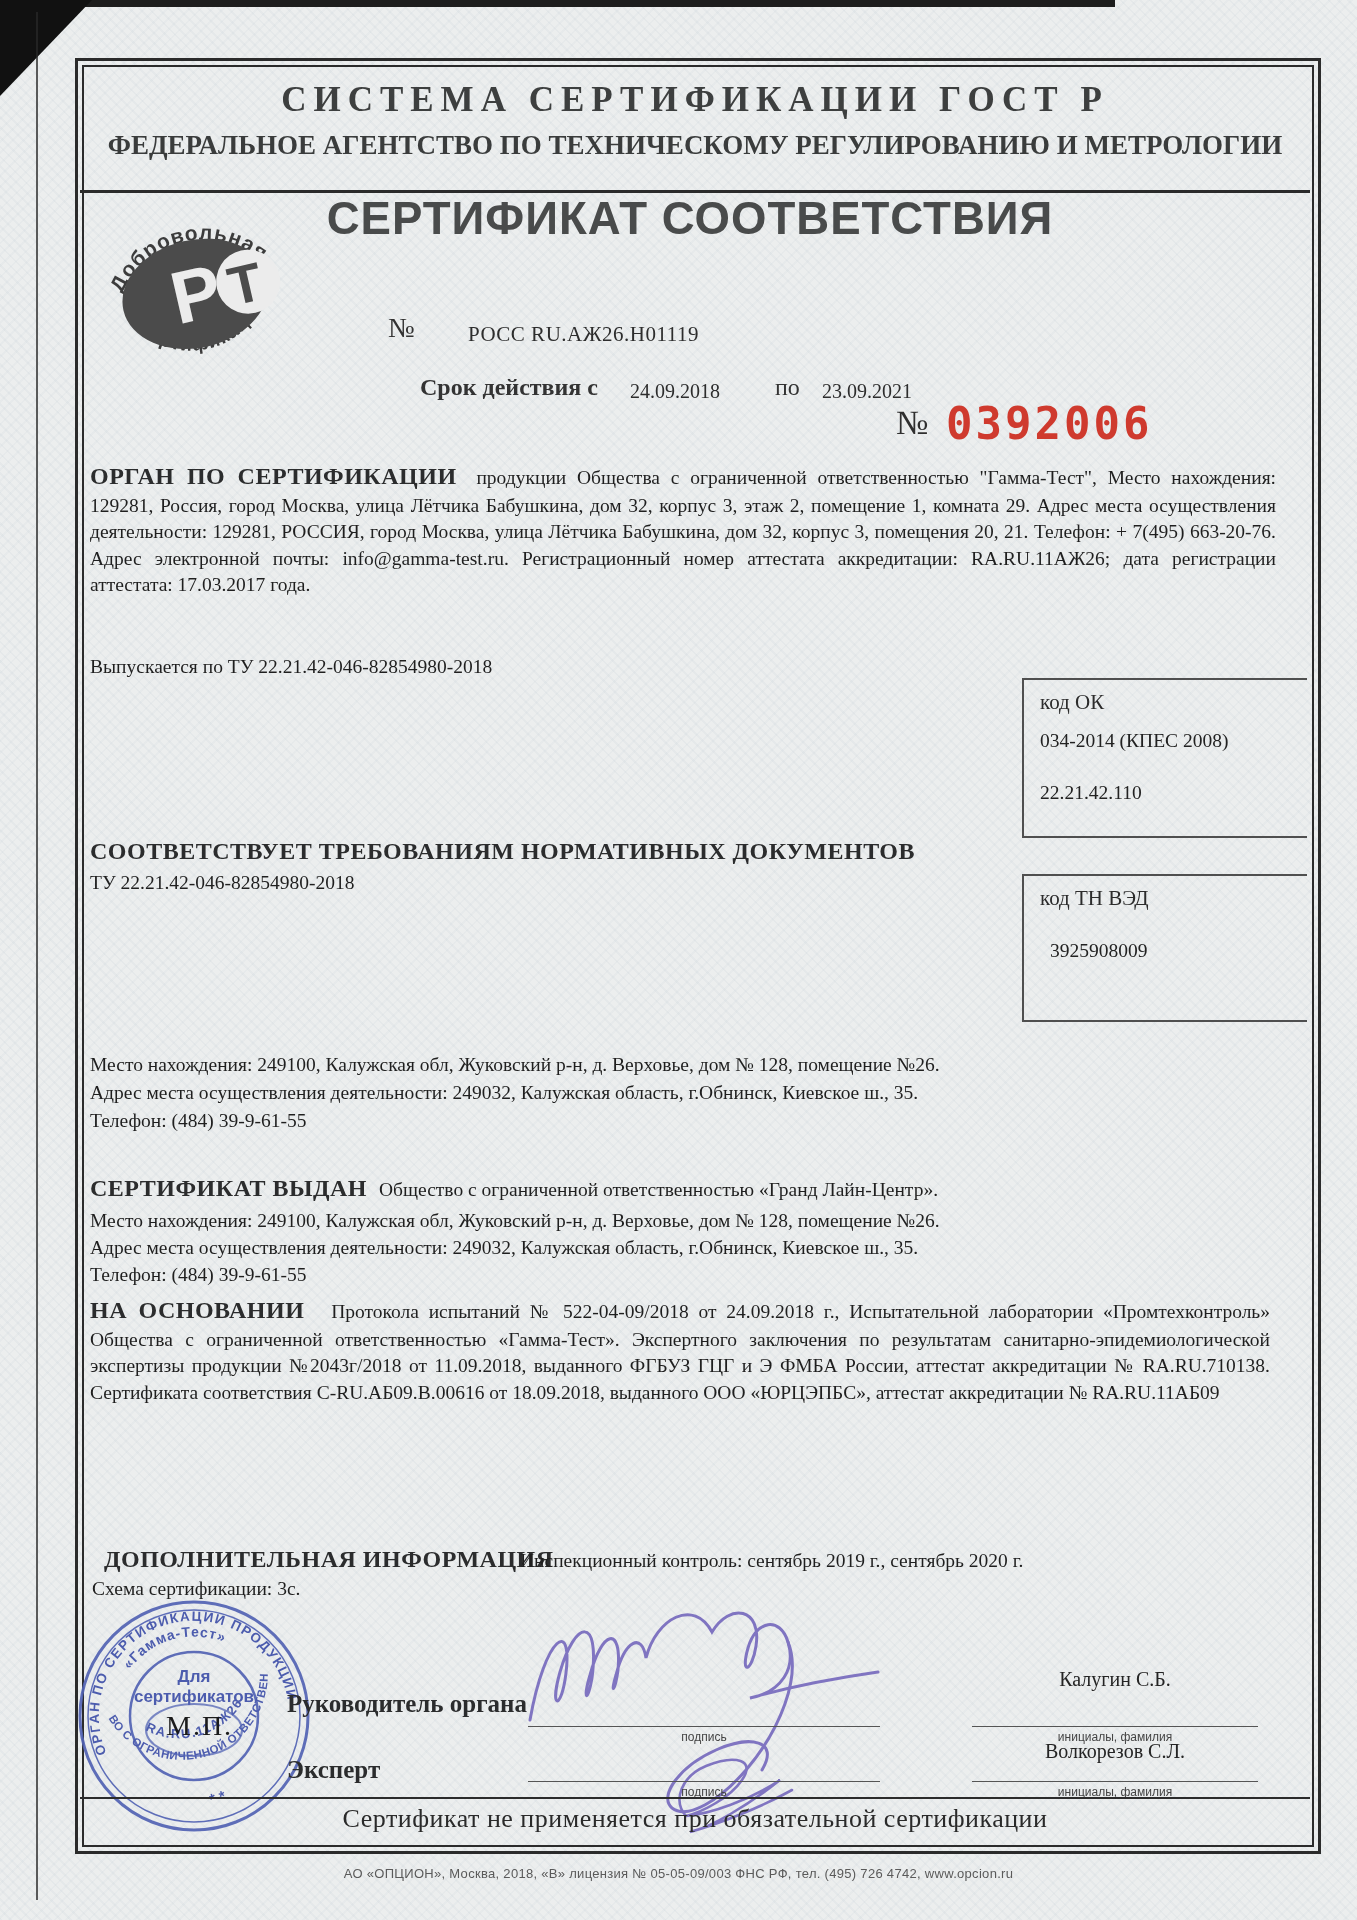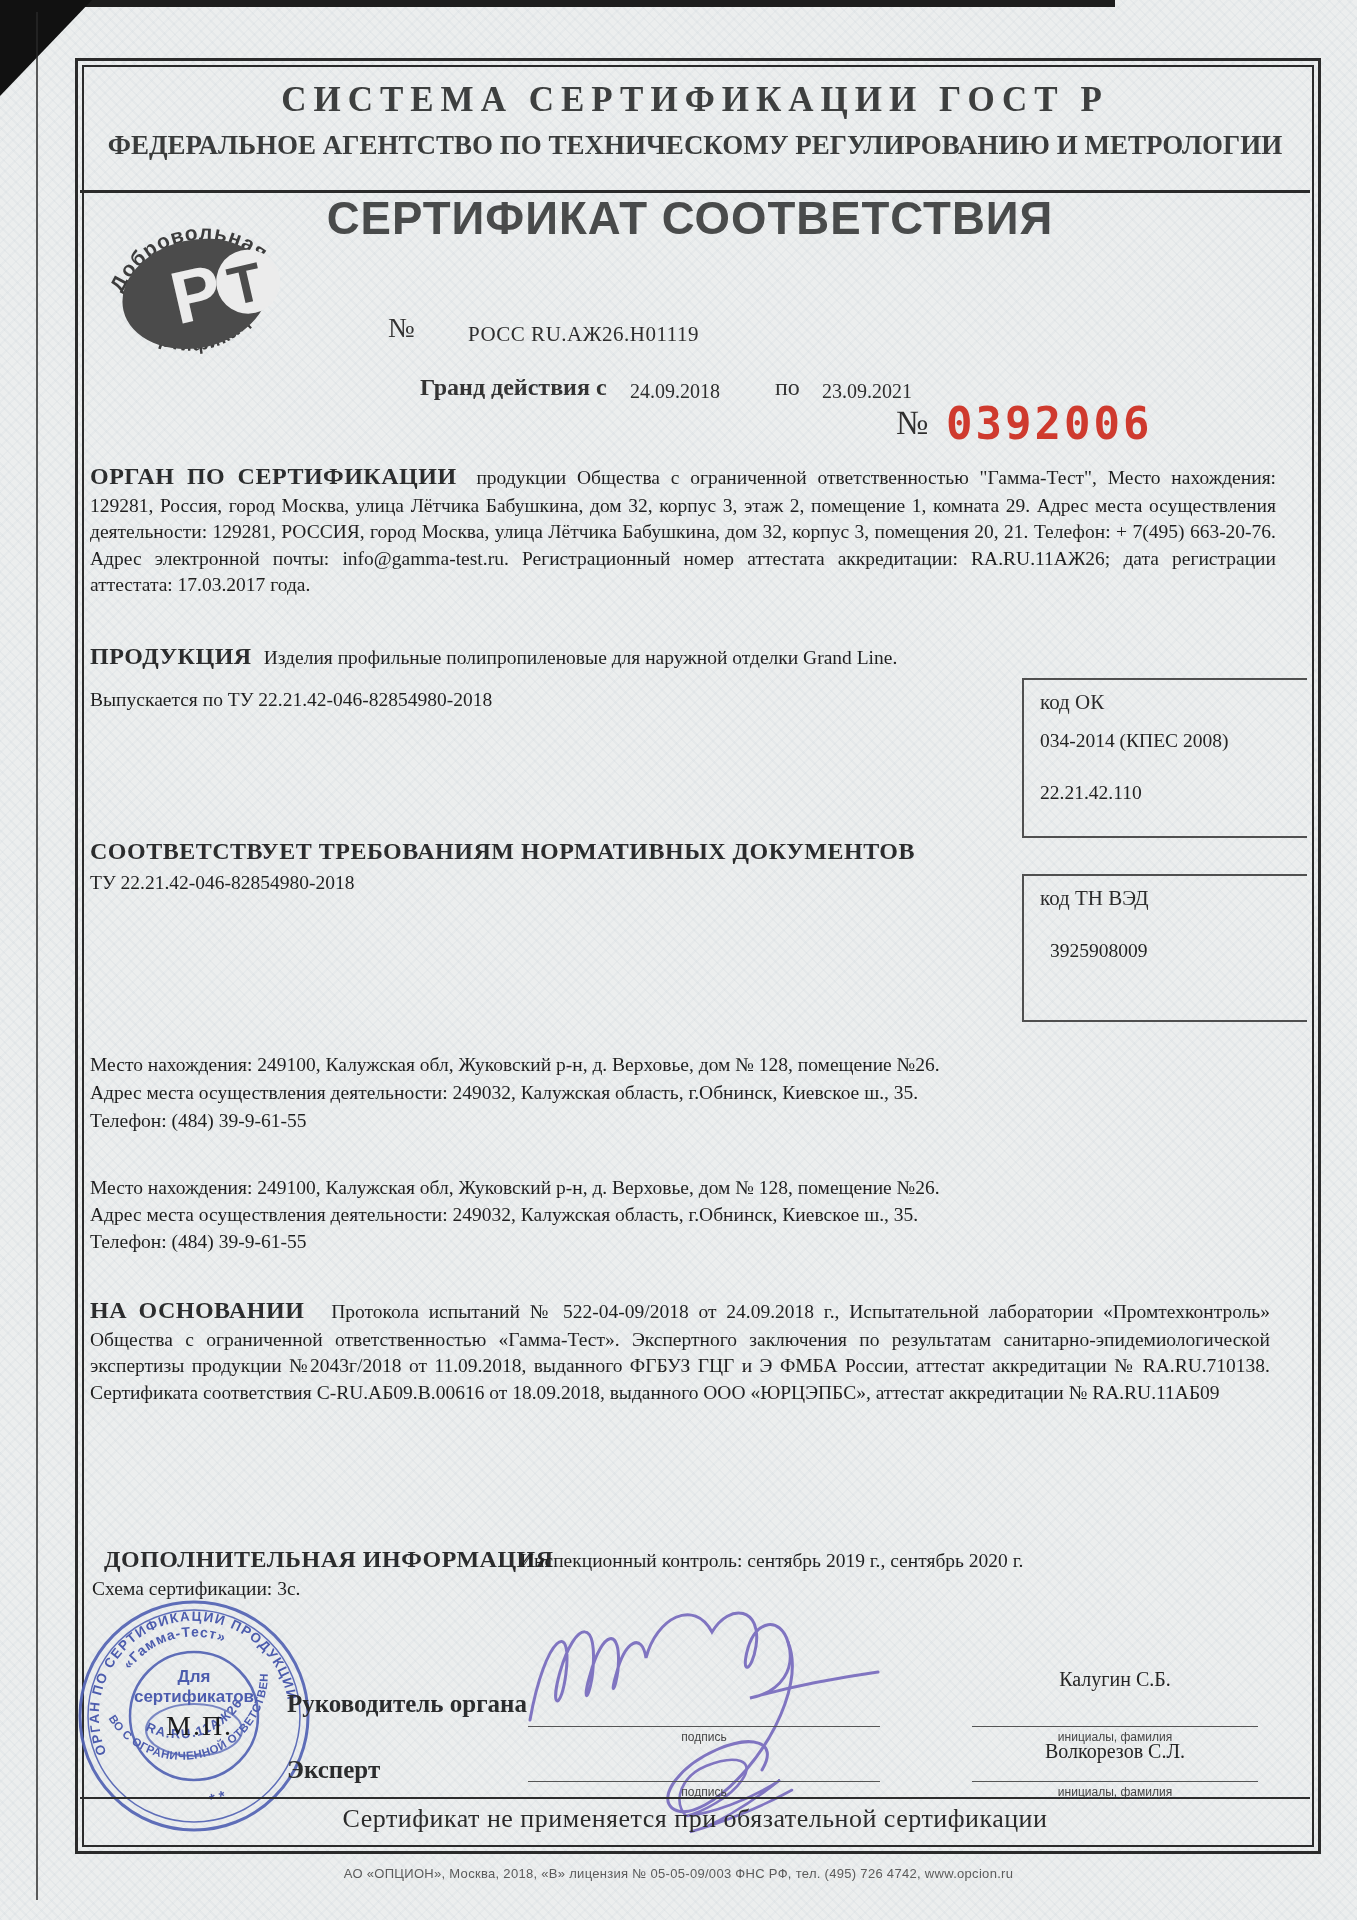--- a/index.html
+++ b/index.html
@@ -117,32 +117,31 @@
     <text x="92" y="128" font-family="Liberation Sans, sans-serif" font-size="74" font-weight="bold" fill="#ececec">Р</text>
     <text x="150" y="122" font-family="Liberation Sans, sans-serif" font-size="54" font-weight="bold" fill="#4b4b4b">Т</text>
   </g>
 </svg>
 
 <div class="abs doc-title">СЕРТИФИКАТ СООТВЕТСТВИЯ</div>
 
 <div class="abs no-label">№</div>
 <div class="abs no-value">РОСС RU.АЖ26.Н01119</div>
 
-<div class="abs val-label">Гранд действия  с</div>
+<div class="abs val-label">Срок действия  с</div>
 <div class="abs val-from">24.09.2018</div>
 <div class="abs val-po">по</div>
 <div class="abs val-to">23.09.2021</div>
 
 <div class="abs red-no-sign">№</div>
 <div class="abs red-no">0392006</div>
 
 <p class="abs para org-para"><span class="sec-h">ОРГАН ПО СЕРТИФИКАЦИИ</span>&nbsp;&nbsp;<span class="body-t">продукции Общества с ограниченной ответственностью "Гамма-Тест", Место нахождения: 129281, Россия, город Москва, улица Лётчика Бабушкина, дом 32, корпус 3, этаж 2, помещение 1, комната 29. Адрес места осуществления деятельности: 129281, РОССИЯ, город Москва, улица Лётчика Бабушкина, дом 32, корпус 3, помещения 20, 21. Телефон: + 7(495) 663-20-76. Адрес электронной почты: info@gamma-test.ru. Регистрационный номер аттестата аккредитации: RA.RU.11АЖ26; дата регистрации аттестата: 17.03.2017 года.</span></p>
 
 <div class="abs product">
-  <p class="para"><span class="sec-h">ПРОДУКЦИЯ</span>&nbsp;&nbsp;&nbsp;<span class="body-t">Изделия профильные полипропиленовые для наружной отделки Grand Line.</span></p>
   <div class="body-t ln">Выпускается по ТУ 22.21.42-046-82854980-2018</div>
 </div>
 
 <div class="abs code-box box-ok">
   <div class="lbl">код ОК</div>
   <div class="v1">034-2014 (КПЕС 2008)</div>
   <div class="v2">22.21.42.110</div>
 </div>
 
 <div class="abs sec-h conf-h">СООТВЕТСТВУЕТ ТРЕБОВАНИЯМ НОРМАТИВНЫХ ДОКУМЕНТОВ</div>
@@ -153,20 +152,21 @@
   <div class="v1">3925908009</div>
 </div>
 
 <div class="abs man">
   <div class="body-t ln">Место нахождения: 249100, Калужская обл, Жуковский р-н, д. Верховье, дом № 128, помещение №26.</div>
   <div class="body-t ln">Адрес места осуществления деятельности: 249032, Калужская область, г.Обнинск, Киевское ш., 35.</div>
   <div class="body-t ln">Телефон: (484) 39-9-61-55</div>
 </div>
 
 <div class="abs issued">
+  <p class="para"><span class="sec-h">СЕРТИФИКАТ ВЫДАН</span>&nbsp;&nbsp;&nbsp;<span class="body-t">Общество с ограниченной ответственностью «Гранд Лайн-Центр».</span></p>
   <div class="body-t ln">Место нахождения: 249100, Калужская обл, Жуковский р-н, д. Верховье, дом № 128, помещение №26.</div>
   <div class="body-t ln">Адрес места осуществления деятельности: 249032, Калужская область, г.Обнинск, Киевское ш., 35.</div>
   <div class="body-t ln">Телефон: (484) 39-9-61-55</div>
 </div>
 
 <p class="abs para basis"><span class="sec-h">НА ОСНОВАНИИ</span>&nbsp;&nbsp;&nbsp;<span class="body-t">Протокола испытаний № 522-04-09/2018 от 24.09.2018 г., Испытательной лаборатории «Промтехконтроль» Общества с ограниченной ответственностью «Гамма-Тест». Экспертного заключения по результатам санитарно-эпидемиологической экспертизы продукции №2043г/2018 от 11.09.2018, выданного ФГБУЗ ГЦГ и Э ФМБА России, аттестат аккредитации № RA.RU.710138. Сертификата соответствия С-RU.АБ09.В.00616 от 18.09.2018, выданного ООО «ЮРЦЭПБС», аттестат аккредитации № RA.RU.11АБ09</span></p>
 
 <div class="abs sec-h add-h">ДОПОЛНИТЕЛЬНАЯ ИНФОРМАЦИЯ</div>
 <div class="abs body-t add-t">Инспекционный контроль: сентябрь 2019 г., сентябрь 2020 г.</div>
 <div class="abs body-t add-l2">Схема сертификации: 3с.</div>

